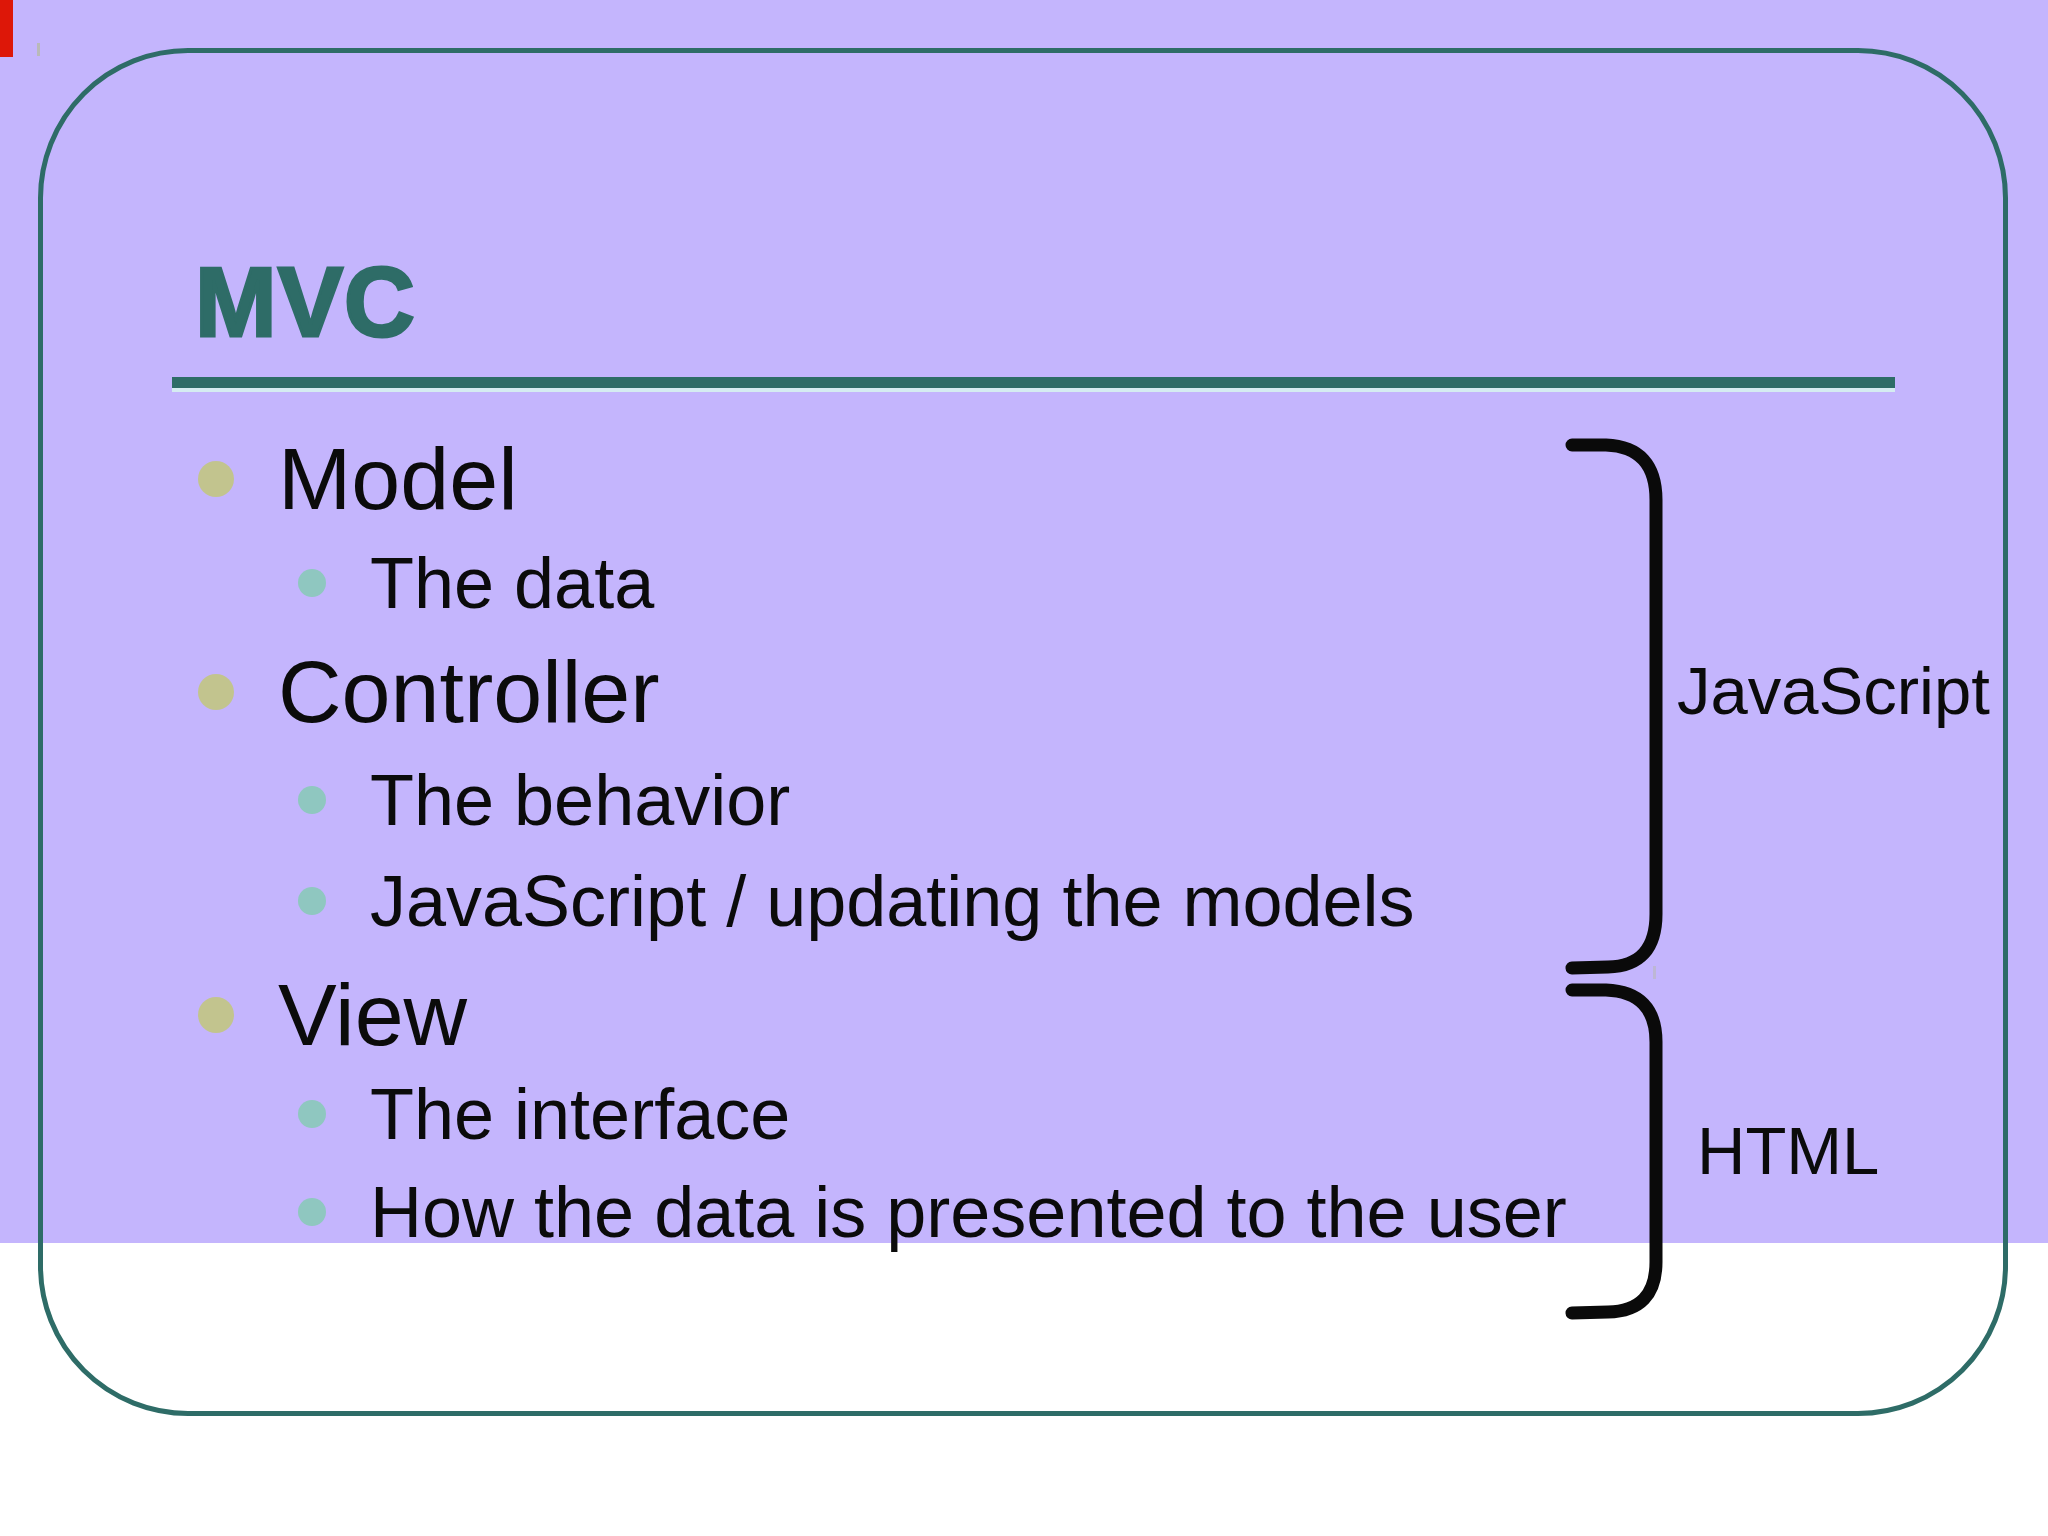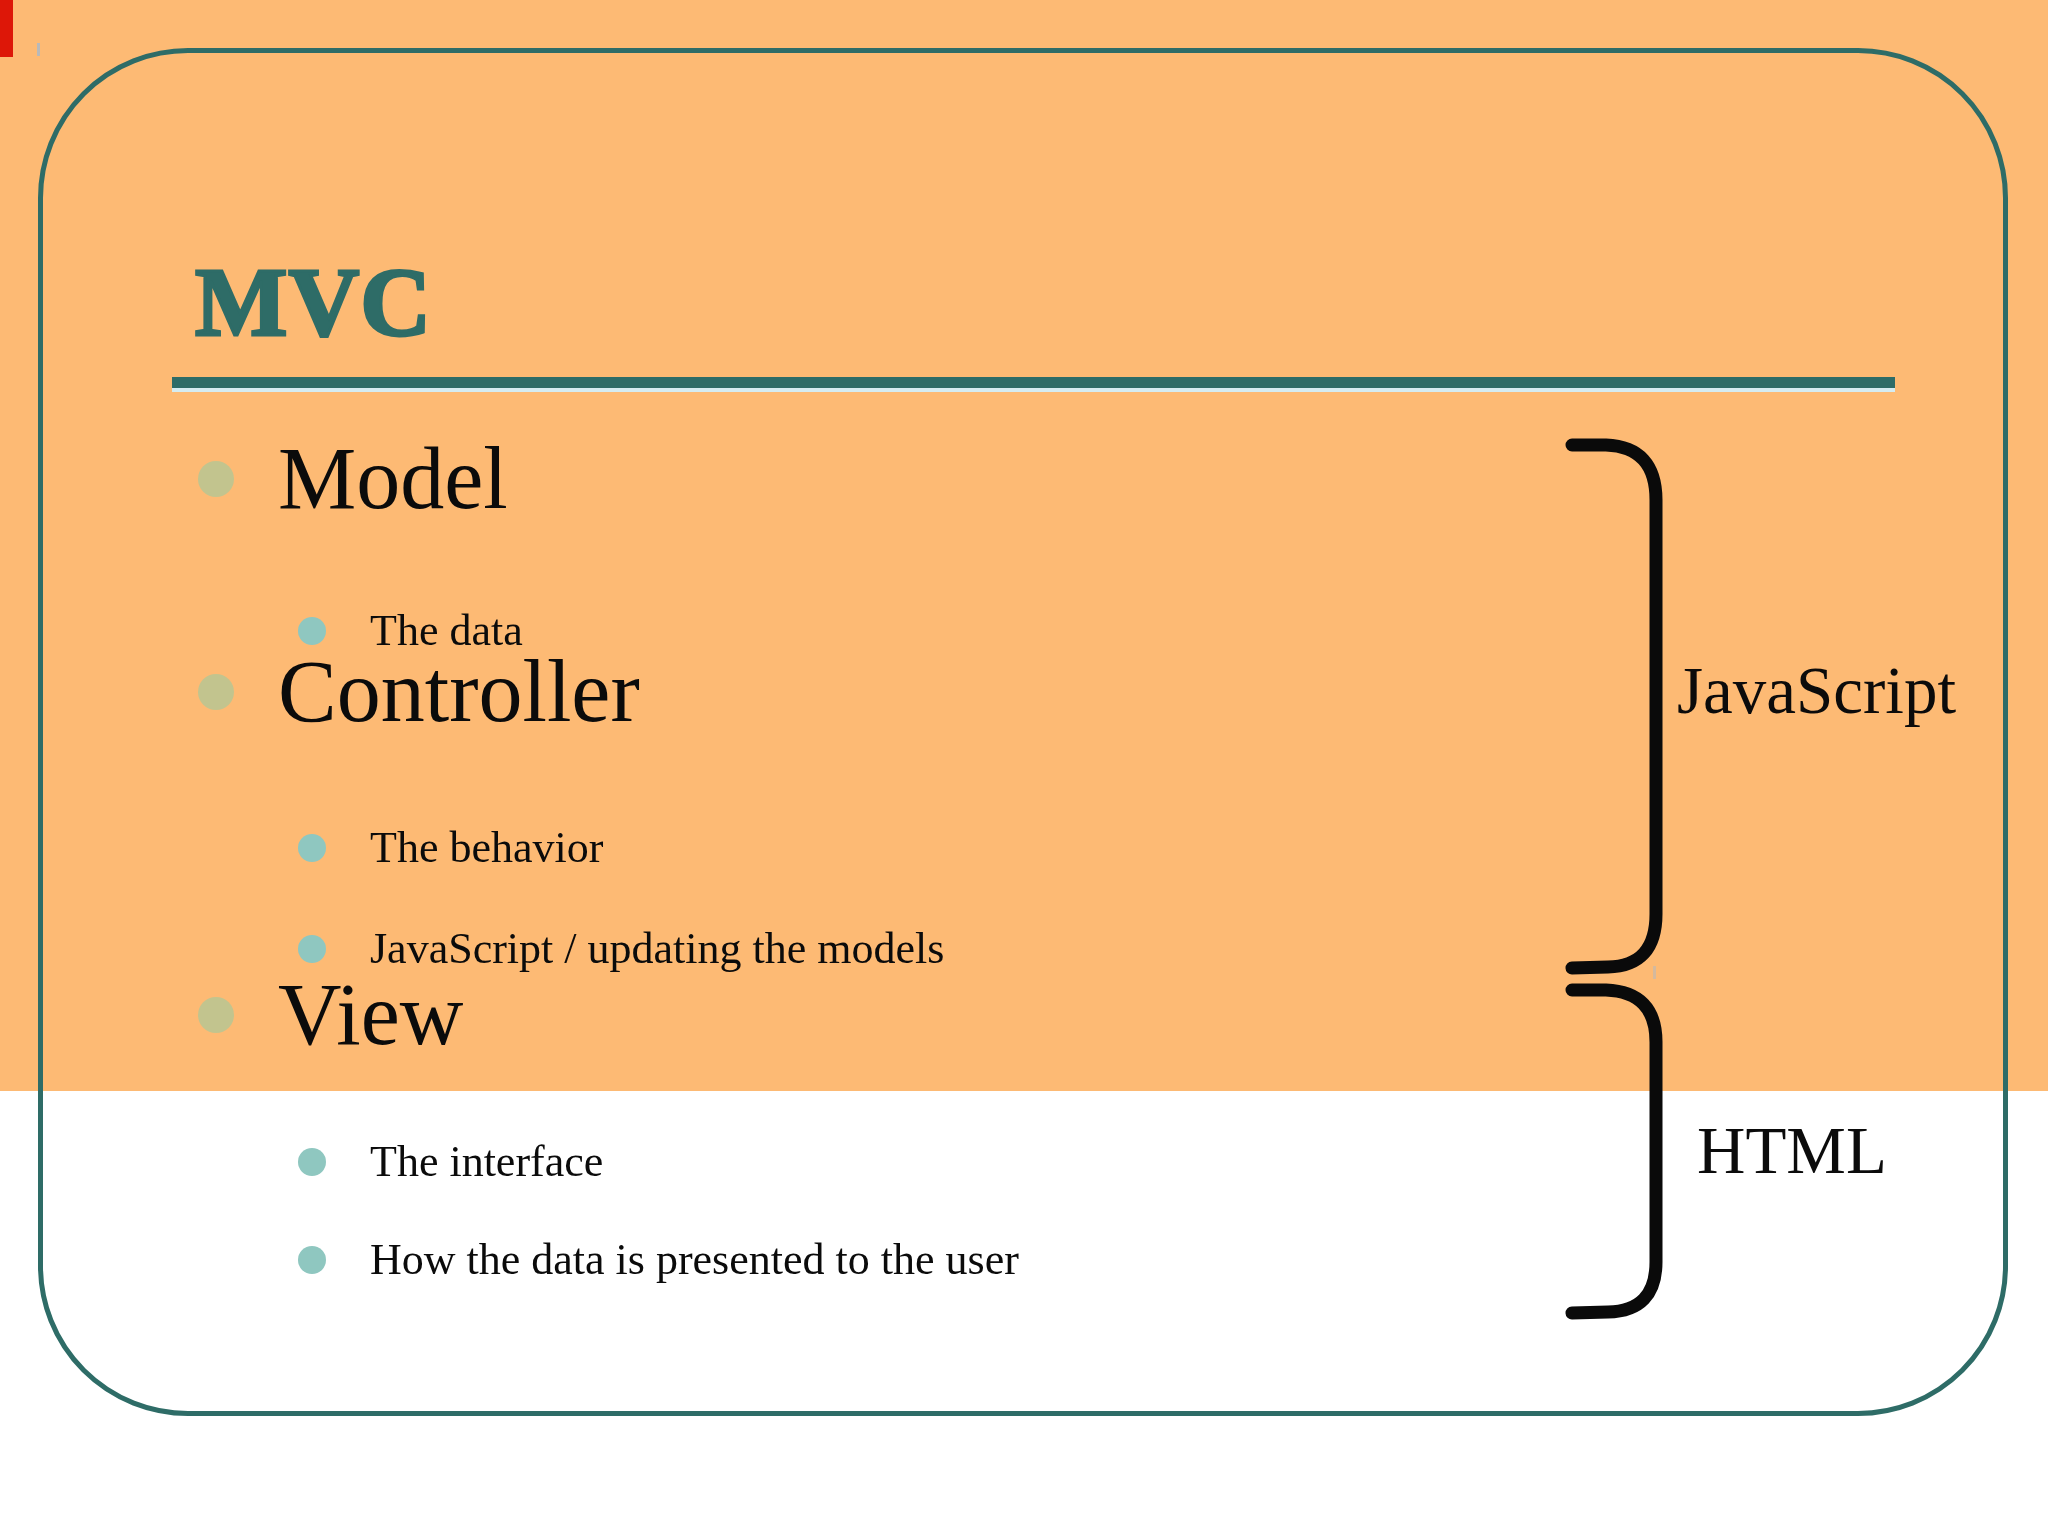--- a/index.html
+++ b/index.html
@@ -7,23 +7,22 @@
     padding: 0;
     background: #ffffff;
     width: 2048px;
     height: 1536px;
     overflow: hidden;
     font-family: "Liberation Sans", sans-serif;
   }
   .canvas {
     position: relative;
     width: 2048px;
-    height: 1091px;
-    background: #fdba74;
-    font-family: Liberation Serif, serif;
+    height: 1243px;
+    background: #c4b5fd;
   }
   
   .frame {
     position: absolute;
     left: 38px;
     top: 48px;
     width: 1970px;
     height: 1368px;
     border: 5px solid #2e6c67;
     border-radius: 150px;
@@ -67,21 +66,21 @@
   }
 
   .bullet-row {
     position: absolute;
     display: flex;
     align-items: center;
     white-space: nowrap;
     color: #0b0b0b;
   }
   .bullet-row.l1 { left: 198px; font-size: 88px; line-height: 88px; }
-  .bullet-row.l2 { left: 298px; font-size: 44px; line-height: 70px; margin-top: 48px; }
+  .bullet-row.l2 { left: 298px; font-size: 72px; line-height: 70px; }
   .dot {
     flex: 0 0 auto;
     border-radius: 50%;
     margin-right: 44px;
   }
   .l1 .dot { width: 36px; height: 36px; background: #c2c48e; }
   .l2 .dot { width: 28px; height: 28px; background: #8fc7c0; }
 
   .brace-svg {
     position: absolute;

